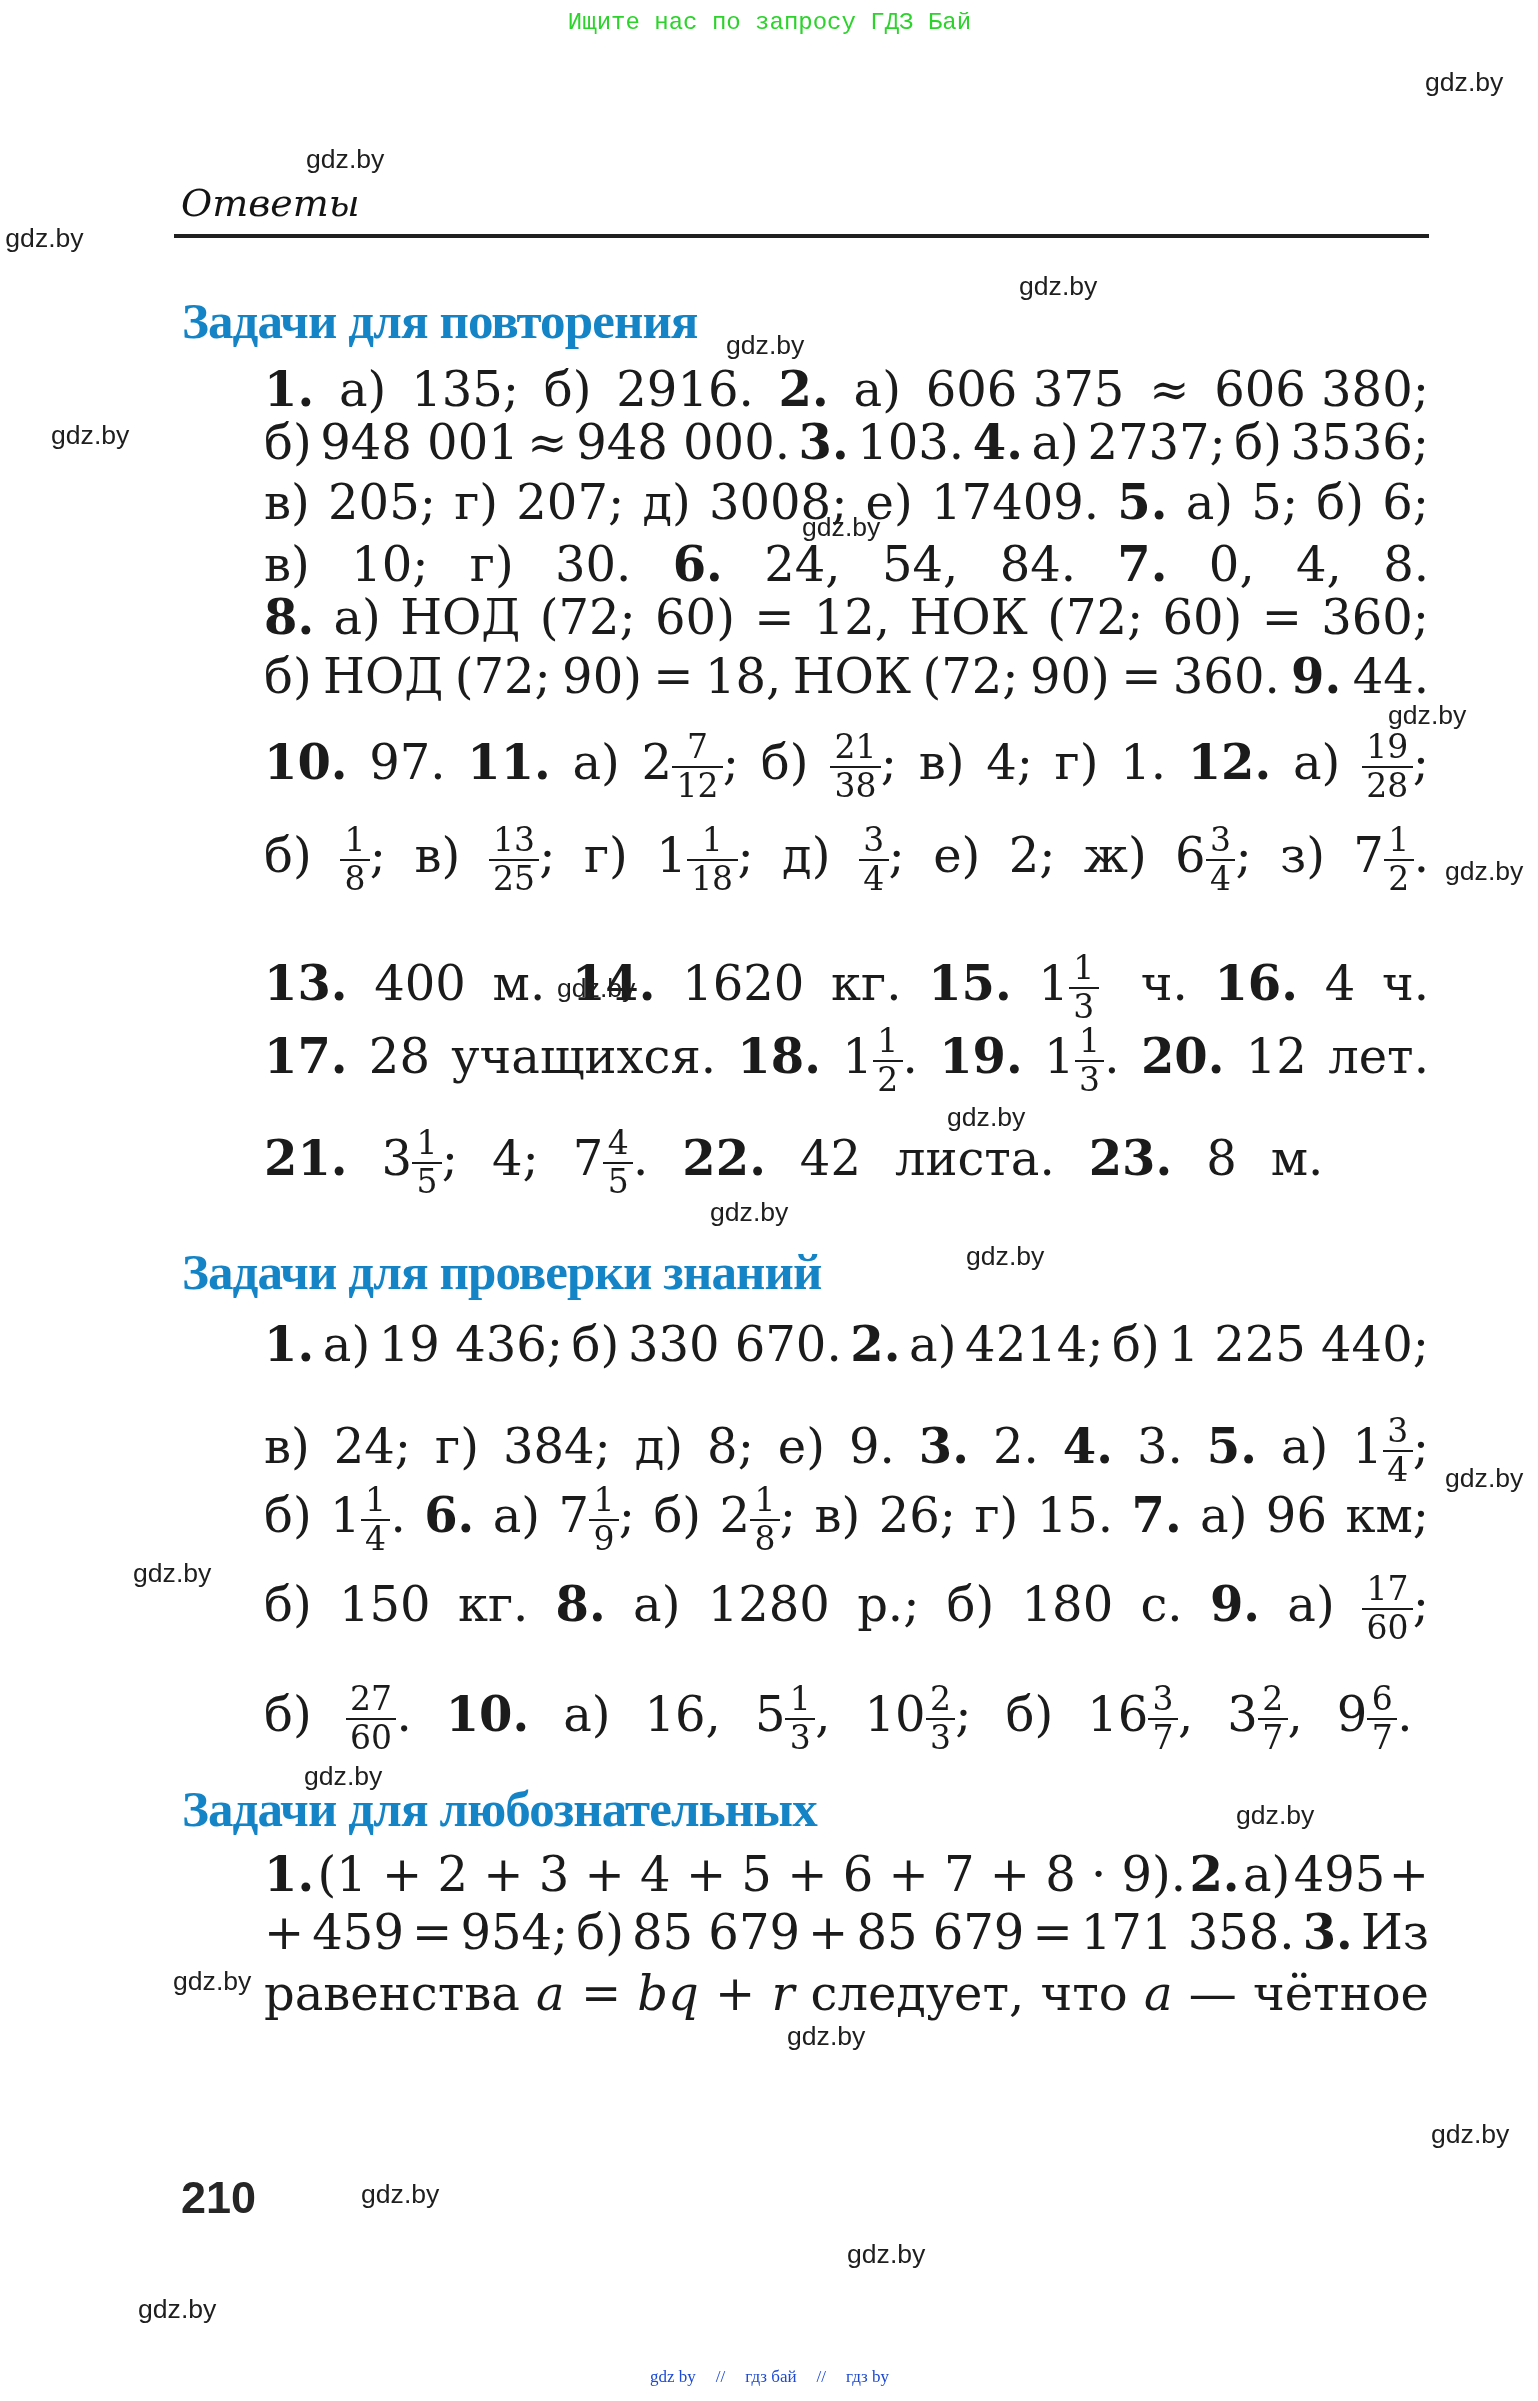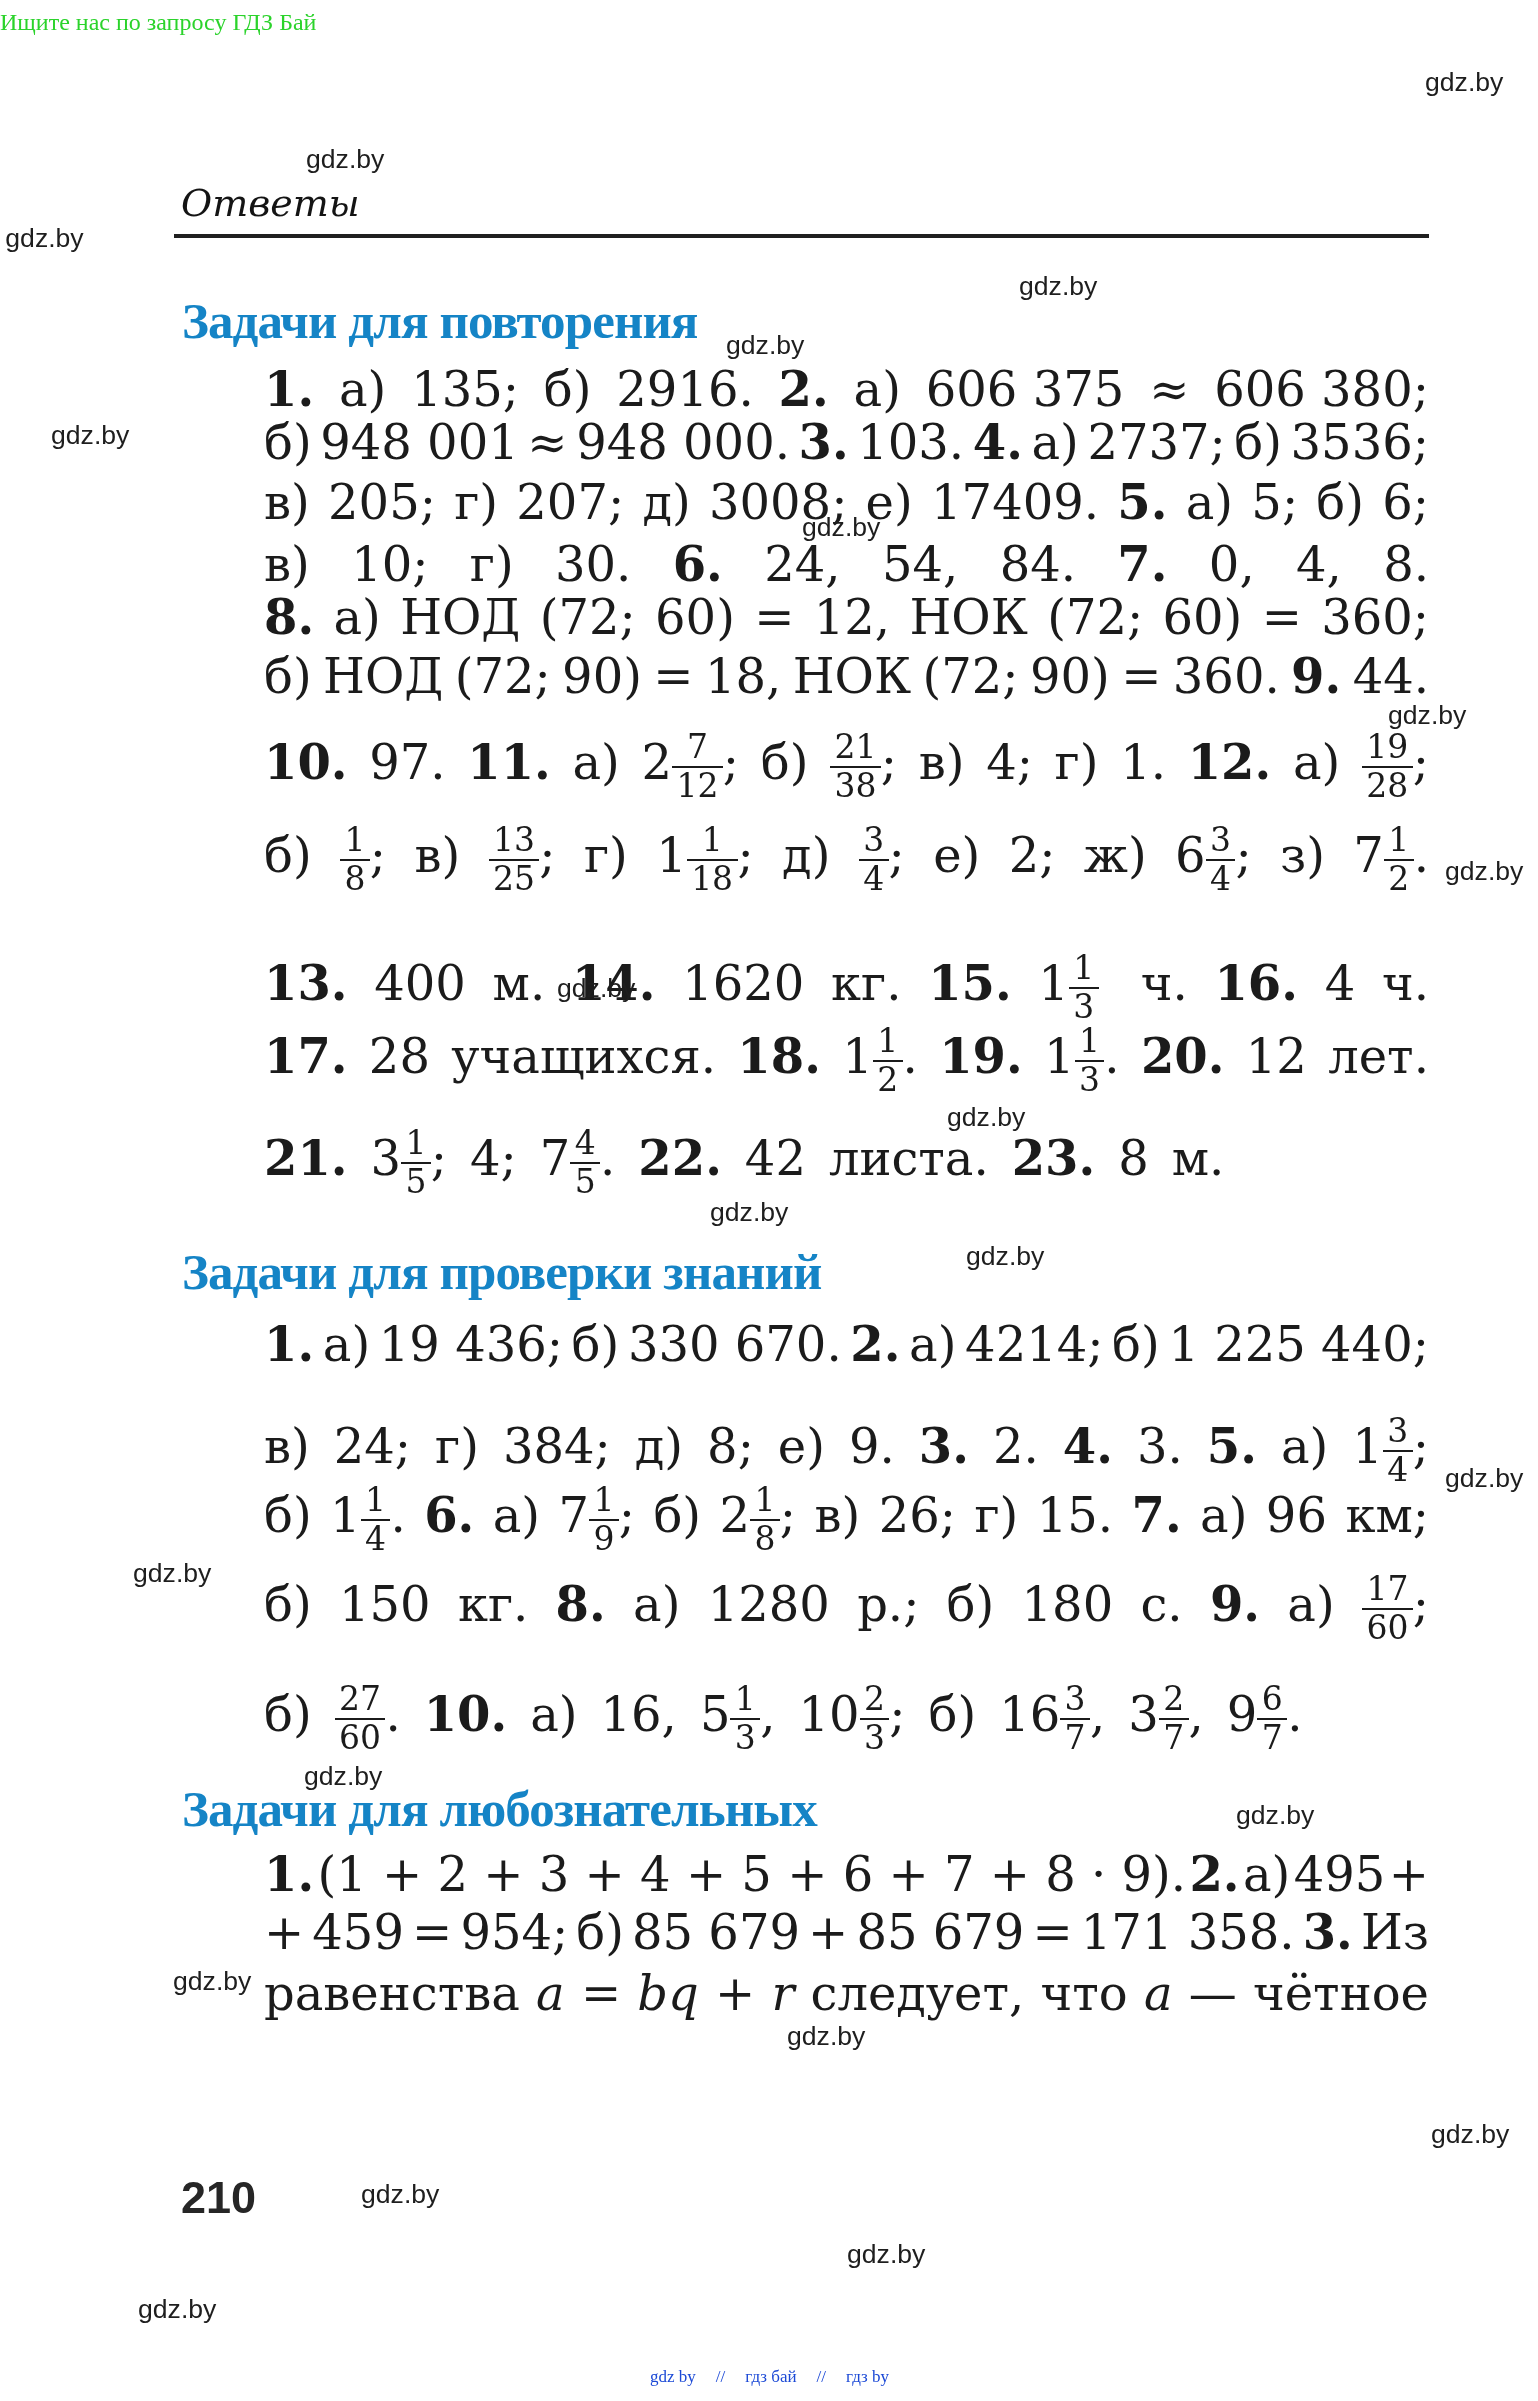--- a/index.html
+++ b/index.html
@@ -1,32 +1,32 @@
 <!DOCTYPE html>
 <html style="--blue: #1584c6; --green: #2bd32b; --linkblue: #1b49d6; --ink: #1b1b1b;font-size:14px"><head>
 <meta charset="utf-8">
 <style>
   :root{
     --blue:#1584c6; --green:#2bd32b; --linkblue:#1b49d6; --ink:#1b1b1b; --wmink:#1e1e1e;
   }
   html,body{margin:0;padding:0;background:#888;}
   .page{position:relative;width:1539px;height:2401px;background:#ffffff;overflow:hidden;
         font-family:"DejaVu Serif",serif;color:var(--ink);}
-  .notice{position:absolute;top:8.9px;left:0;right:0;
-          font-family:Liberation Serif, serif;font-size:24px;color:var(--green);}
+  .notice{position:absolute;top:8.9px;left:0;right:0;text-align:center;
+          font-family:Liberation Mono, monospace;font-size:24px;color:var(--green);}
   .otvety{position:absolute;left:181px;top:181px;font-style:italic;font-size:38px;color:#141414;}
   .rule{position:absolute;left:174px;top:234px;width:1255px;height:4.4px;background:#202020;}
   .wm{position:absolute;font-family:"Liberation Sans",sans-serif;font-size:26.6px;
       color:var(--wmink);white-space:nowrap;}
   .shead{position:absolute;left:182px;font-family:Liberation Serif, serif;font-weight:700;
          font-size:51px;line-height:1;letter-spacing:-0.9px;color:var(--blue);white-space:nowrap;}
   .mline{position:absolute;left:264px;width:1165px;display:flex;align-items:baseline;
          font-size:48px;line-height:1;white-space:nowrap;}
   .mline.just{justify-content:space-between;}
-  .mline.left{justify-content:flex-start;gap:23px;}
+  .mline.left{justify-content:flex-start;gap:34px;}
   .tok{white-space:pre;}
   .b{font-weight:700;}
   .it{font-style:italic;}
   .frac{display:inline-block;vertical-align:middle;text-align:center;
         font-size:33px;line-height:1.12;font-weight:400;}
   .frac .fn{display:block;padding:0 4.4px;}
   .frac .fd{display:block;border-top:2.7px solid var(--ink);padding:0 4.4px;}
   .pnum{position:absolute;left:181px;top:2172px;font-family:"Liberation Sans",sans-serif;
         font-weight:900;font-size:45px;color:#262626;}
   .flinks{position:absolute;left:0;right:0;top:2367px;display:flex;justify-content:center;gap:20px;

